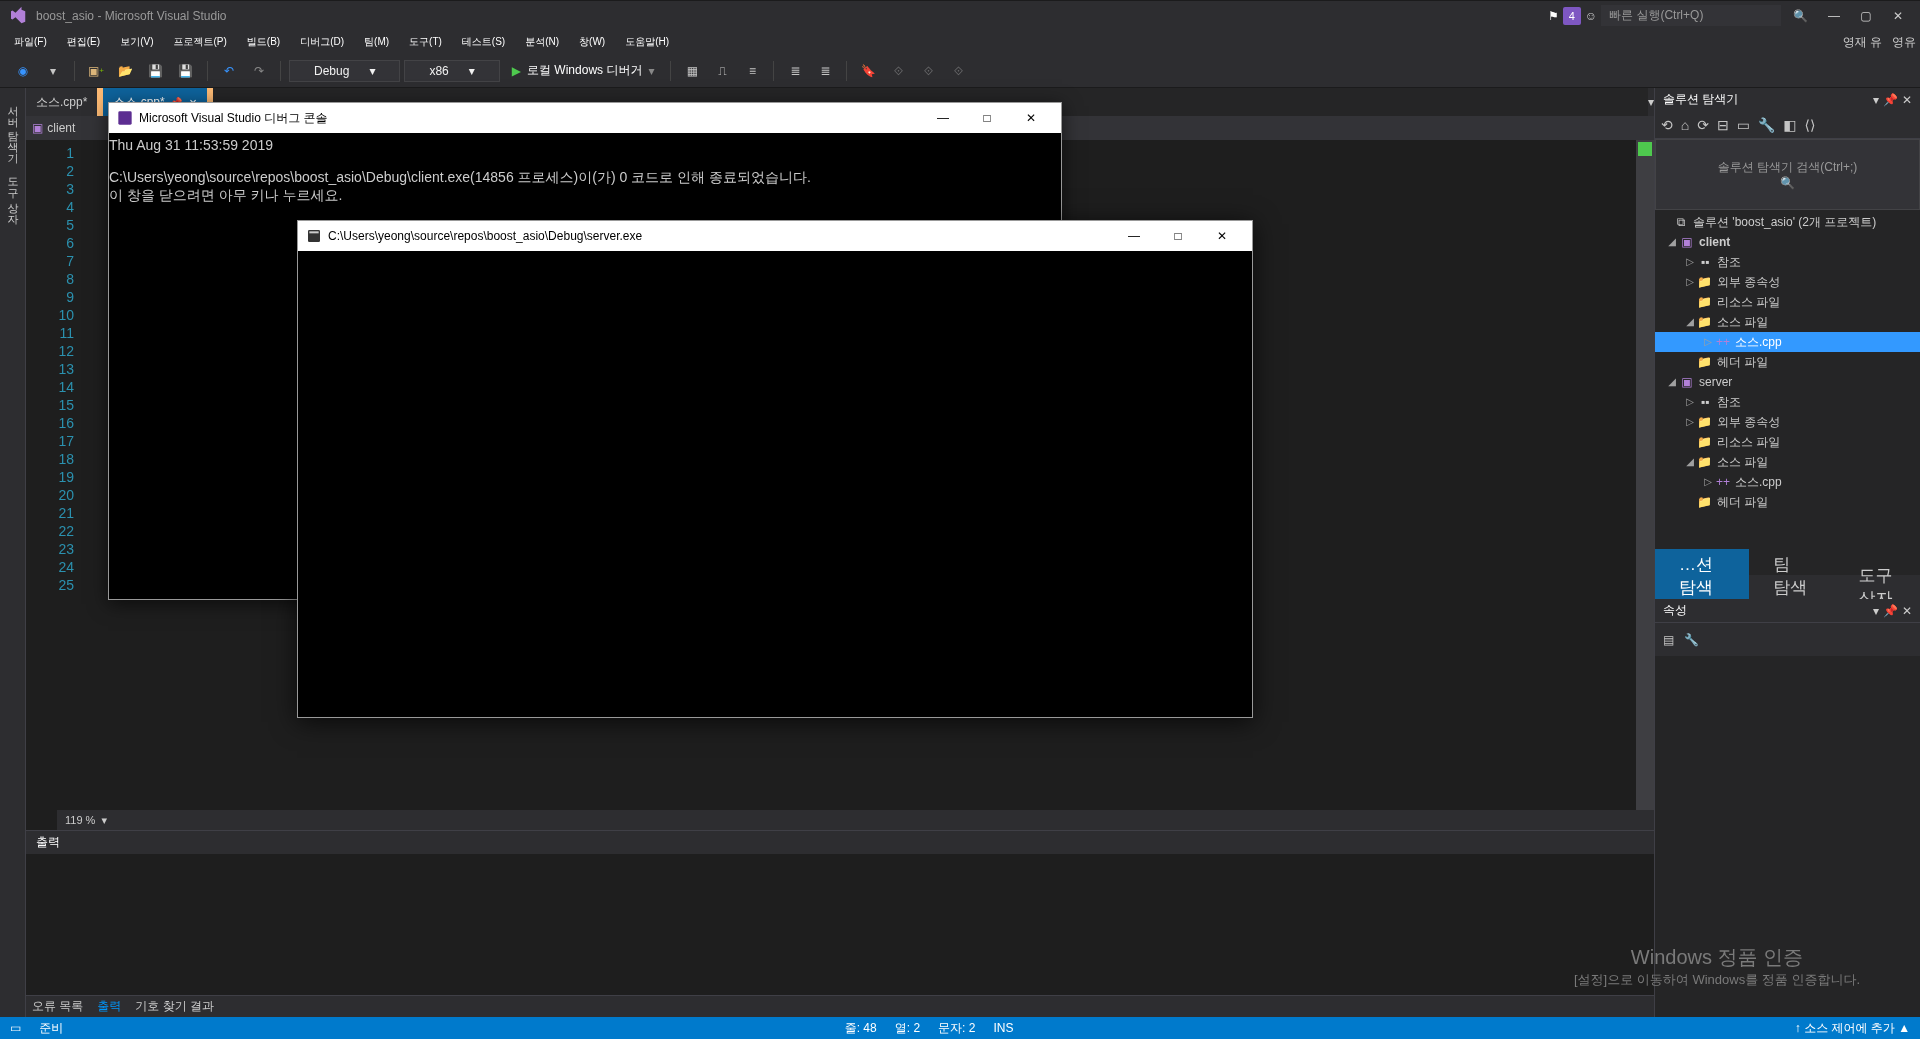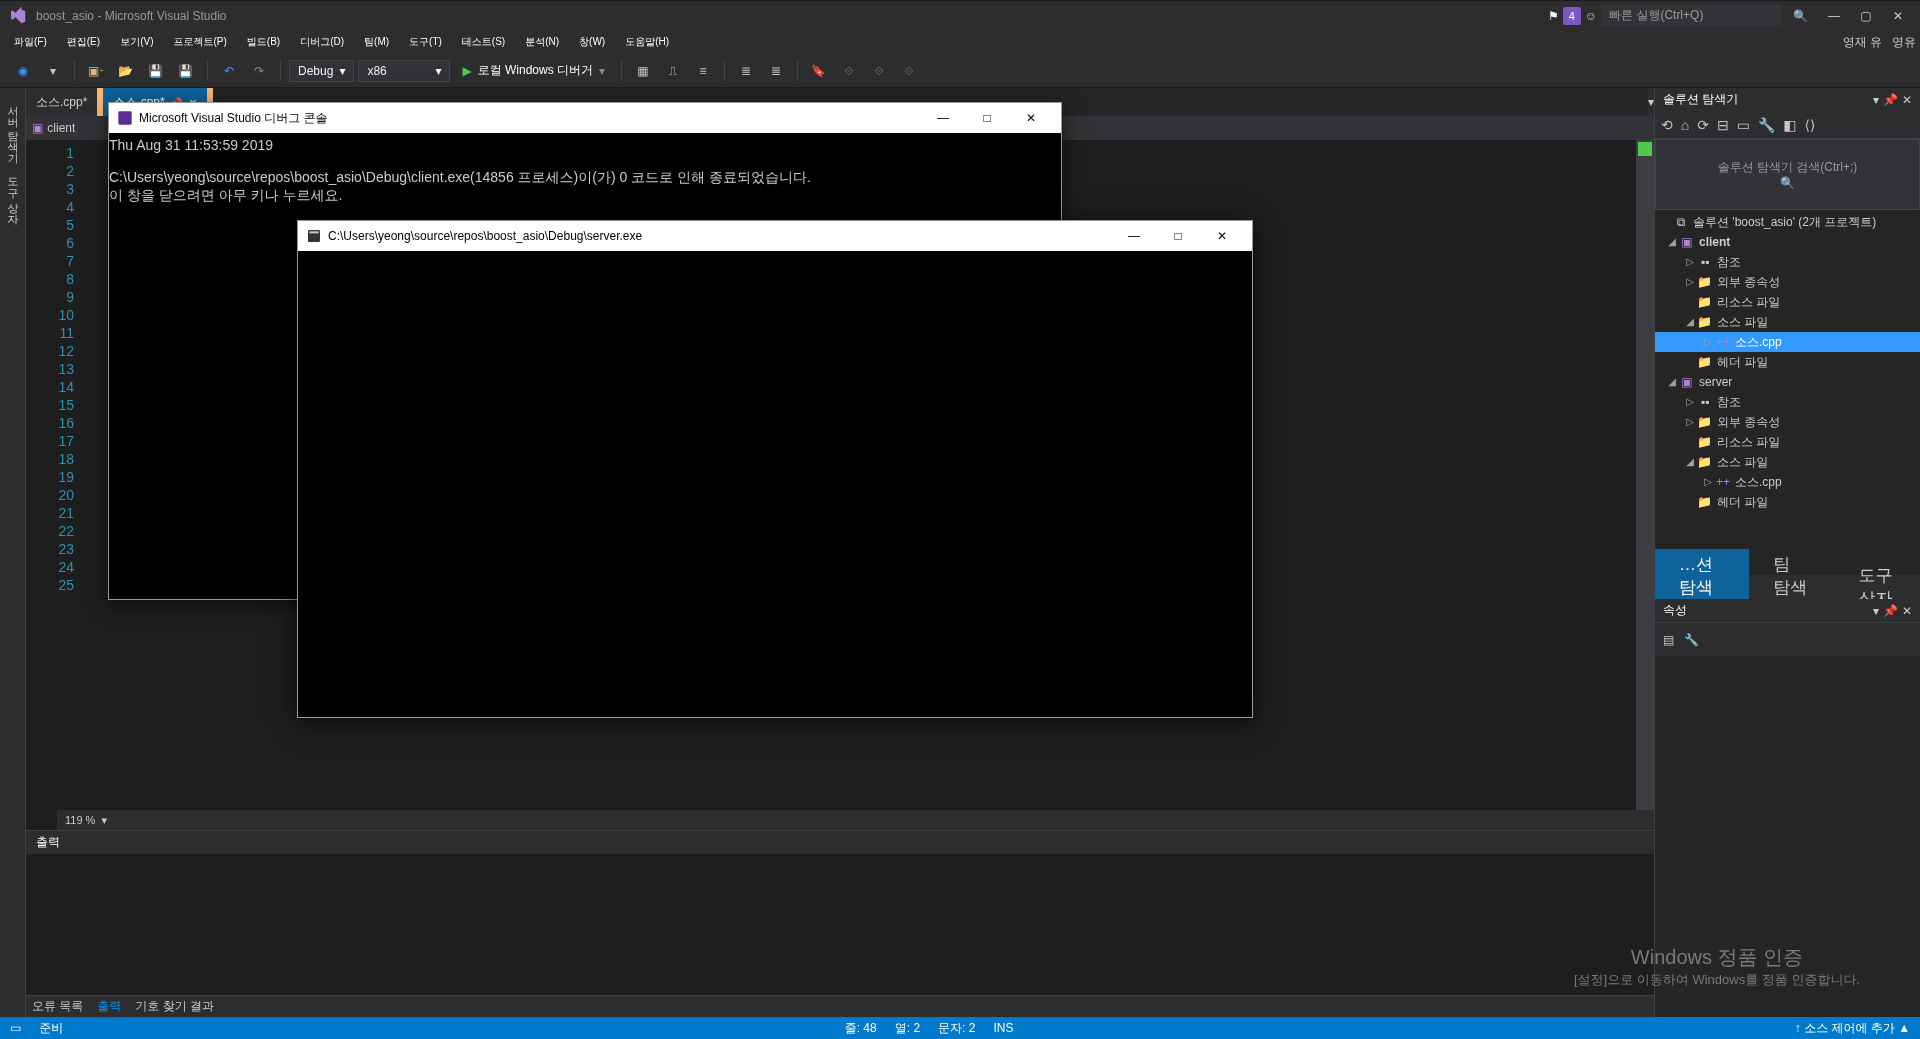--- a/index.html
+++ b/index.html
@@ -16,21 +16,21 @@
 
 
 .menubar { height: 24px; background: #2d2d30; display:flex; align-items:center; padding: 0 4px; }
 .menubar .item { padding: 3px 10px; color:#fff; cursor:pointer; font-size:10px; }
 .menubar .right { margin-left:auto; display:flex; align-items:center; gap:10px; }
 
 
 .toolbar { height: 34px; background:#2d2d30; display:flex; align-items:center; padding: 0 10px; gap:4px; border-bottom:1px solid #1b1b1c; }
 .toolbar .sep { width:1px; height:20px; background:#444; margin:0 4px; }
 .toolbar .tb-btn { width:26px; height:26px; display:flex; align-items:center; justify-content:center; color:#c5c5c5; cursor:pointer; }
-.toolbar .combo { background:#333337; border:1px solid #434346; color:#f1f1f1; padding: 3px 8px; display:flex; align-items:center; gap:6px; cursor:pointer; font-size:12px; }
+.toolbar .combo { background:#333337; border:1px solid #434346; color:#f1f1f1; padding: 3px 24px; display:flex; align-items:center; gap:20px; cursor:pointer; font-size:12px; }
 .toolbar .run-btn { display:flex; align-items:center; gap:6px; color:#fff; padding:0 8px; cursor:pointer; }
 .toolbar .run-btn .play { color:#4ec94e; }
 
 
 .main { position:absolute; top:88px; bottom:22px; left:0; right:0; display:flex; }
 .leftrail { width:26px; background:#2d2d30; border-right:1px solid #3f3f46; display:flex; flex-direction:column; align-items:center; padding-top:4px; gap:2px; }
 .leftrail .vtab { writing-mode:vertical-rl; font-size:11px; color:#ccc; padding:6px 2px; cursor:pointer; }
 
 .editor-area { flex:1; display:flex; flex-direction:column; background:#1e1e1e; min-width:0; }
 .doc-tabs { height:28px; background:#2d2d30; display:flex; align-items:stretch; }

